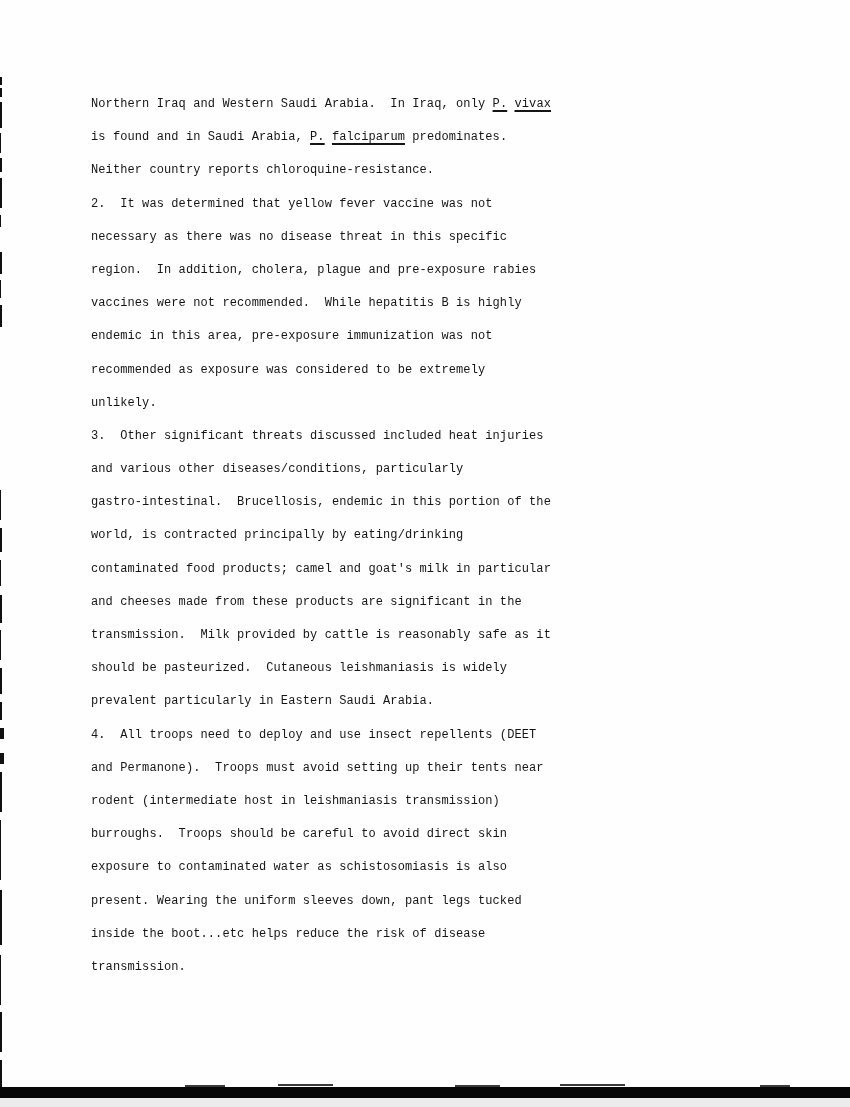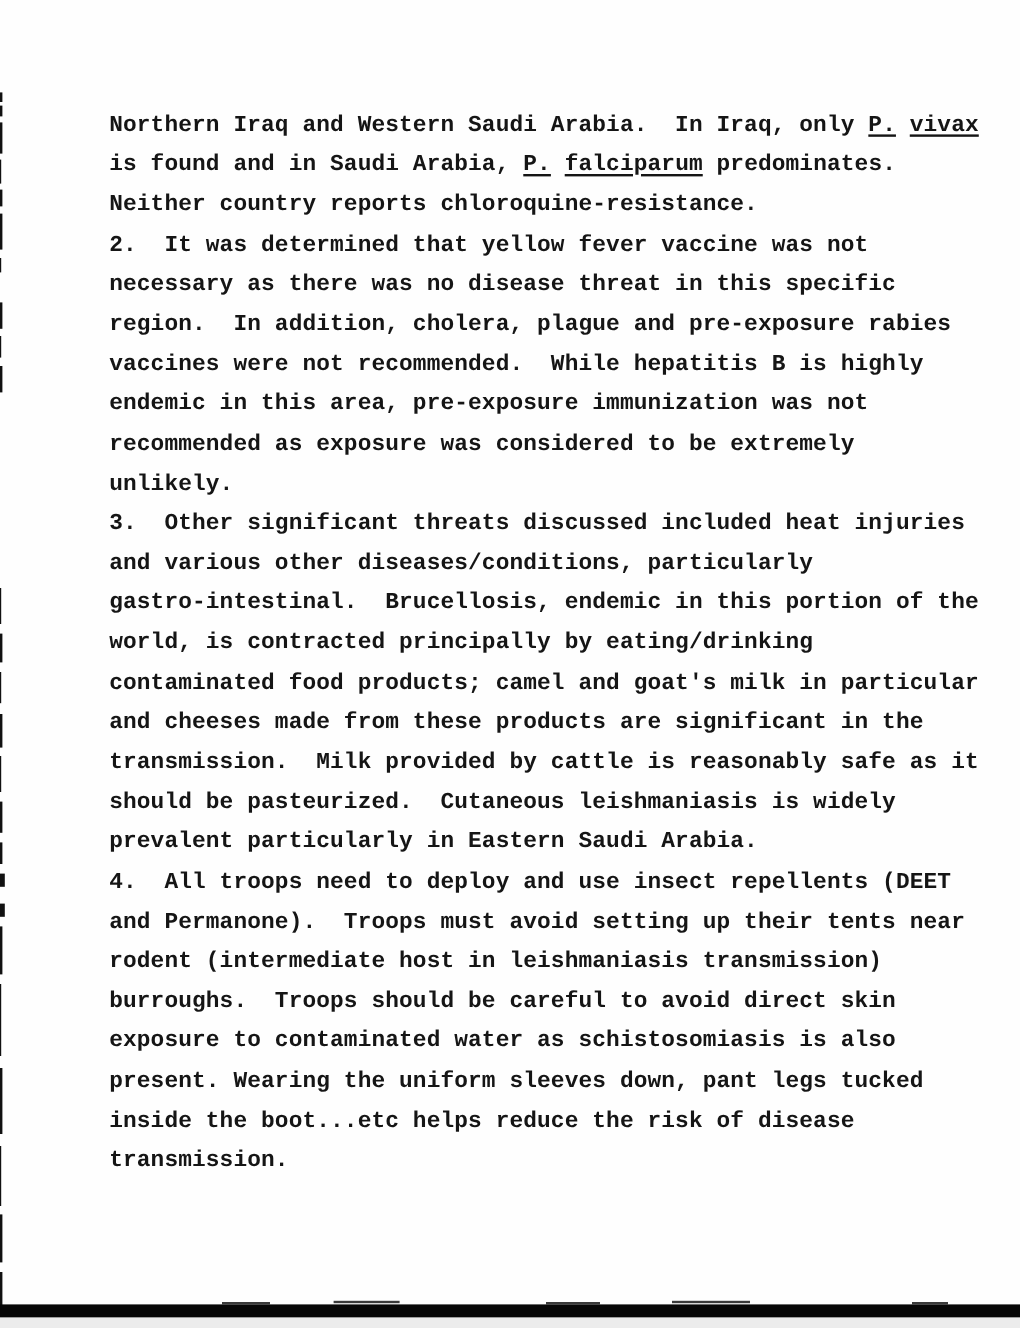--- a/index.html
+++ b/index.html
@@ -14,22 +14,22 @@
     background: #fefefe;
     overflow: hidden;
     font-family: "Liberation Mono", "DejaVu Sans Mono", monospace;
   }
   .doc-text {
     position: absolute;
     left: 91px;
     top: 88px;
     width: 660px;
     color: #151515;
-    font-size: 19px;
-    font-weight: 700;
+    font-size: 12px;
+    font-weight: 400;
     line-height: 33.2px;
     white-space: pre;
     letter-spacing: 0.1px;
   }
   .doc-line { height: 33.2px; }
   .underlined {
     text-decoration: underline;
     text-decoration-thickness: 1.7px;
     text-underline-offset: 3px;
   }

